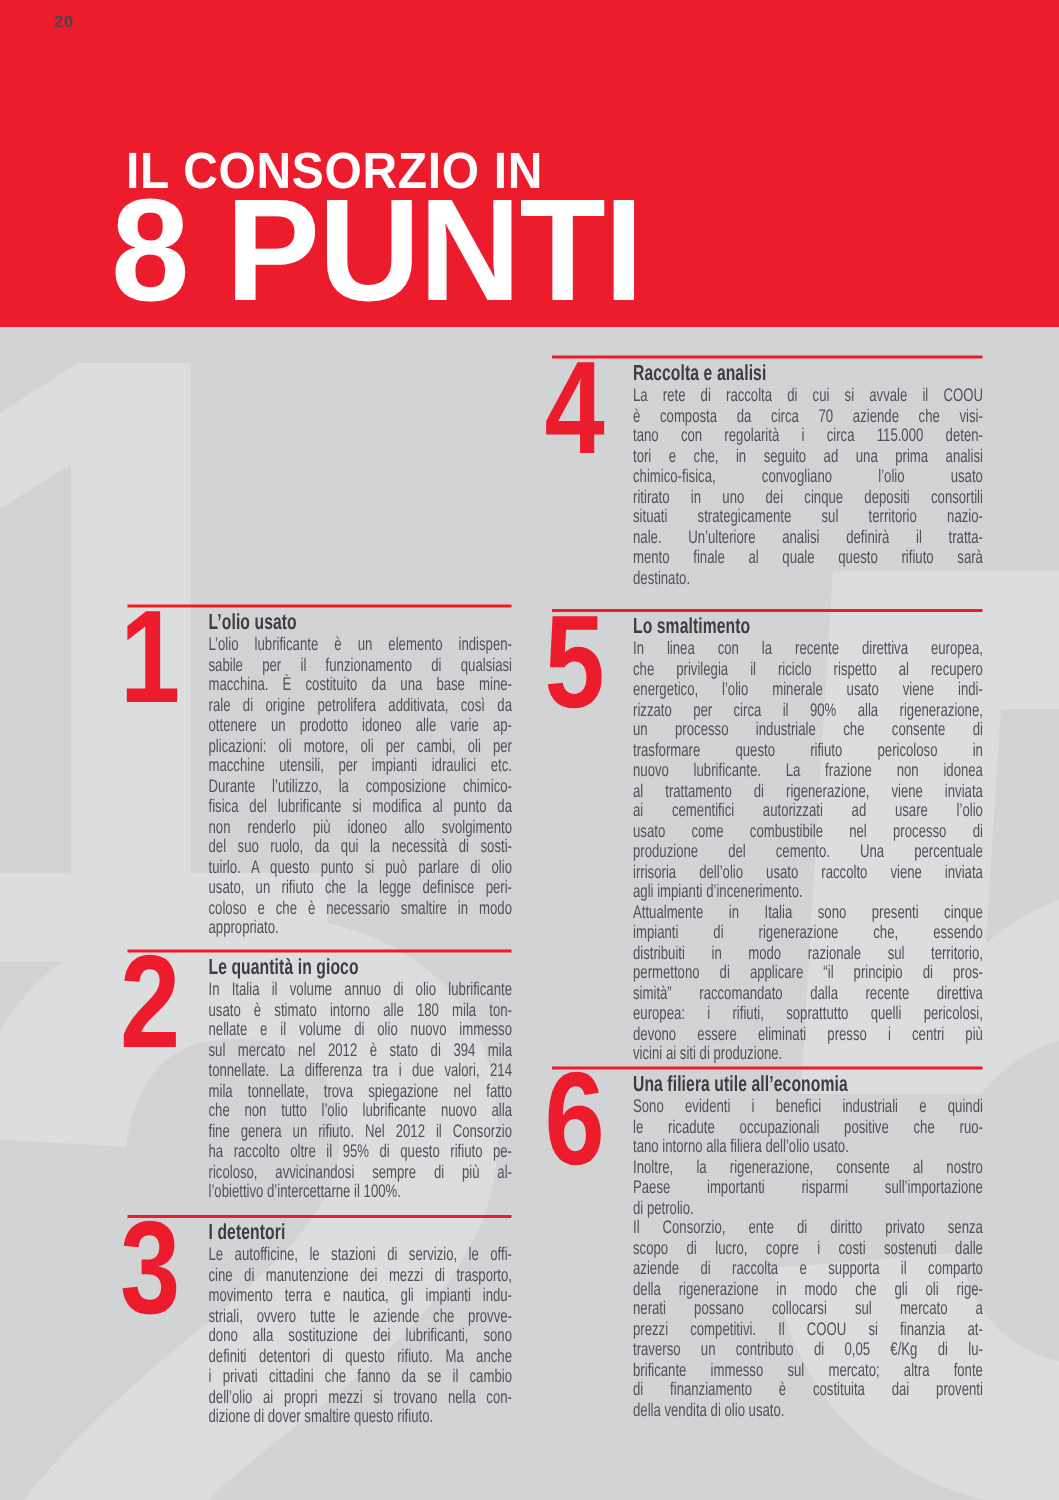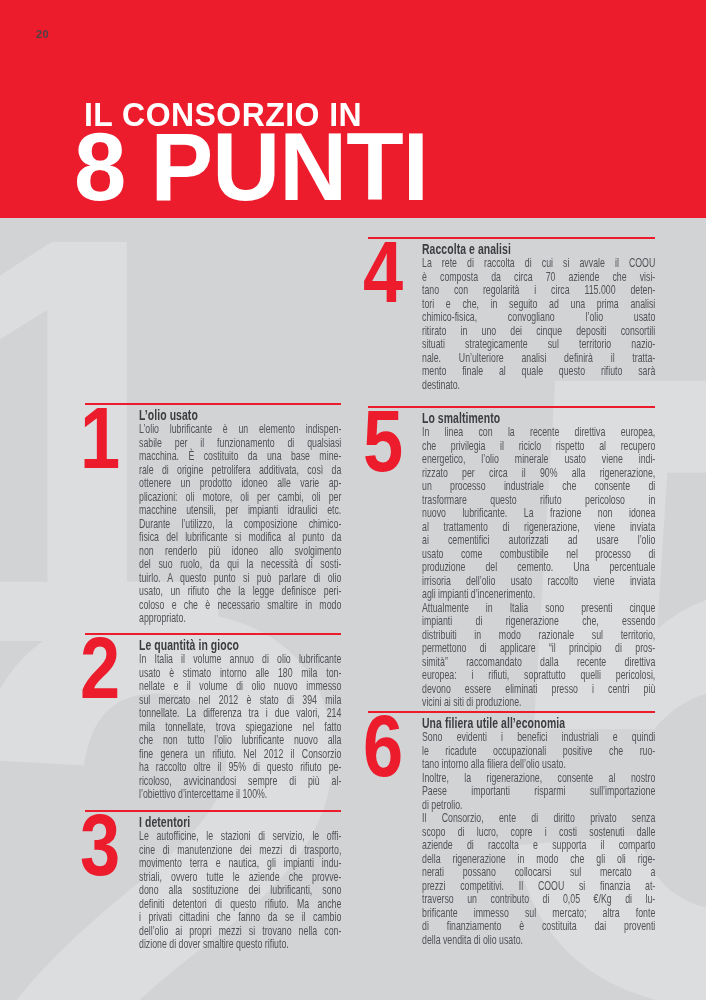--- a/index.html
+++ b/index.html
@@ -8,21 +8,21 @@
     background:#d2d3d5; overflow:hidden;
     font-family:"Liberation Sans","DejaVu Sans",sans-serif;
   }
   
   .red-band {
     position:absolute; top:0; left:0; width:706px; height:218px;
     background:#ec1c2d; z-index:3;
   }
   .page-num {
     position:absolute; top:9px; left:36px;
-    font-size:11px; font-weight:bold; color:#4e4244; letter-spacing:0.5px;margin-top:19px;
+    font-size:11px; font-weight:bold; color:#4e4244; letter-spacing:0.5px;
   }
   .title-kicker {
     position:absolute; left:84px; top:97px;
     color:#ffffff; font-weight:bold; font-size:34px; line-height:1;
     letter-spacing:0.5px; white-space:nowrap;
     transform:scaleX(0.94); transform-origin:left top;
   }
   .title-main {
     position:absolute; left:74px; top:118px;
     color:#ffffff; font-weight:bold; font-size:97px; line-height:1;

